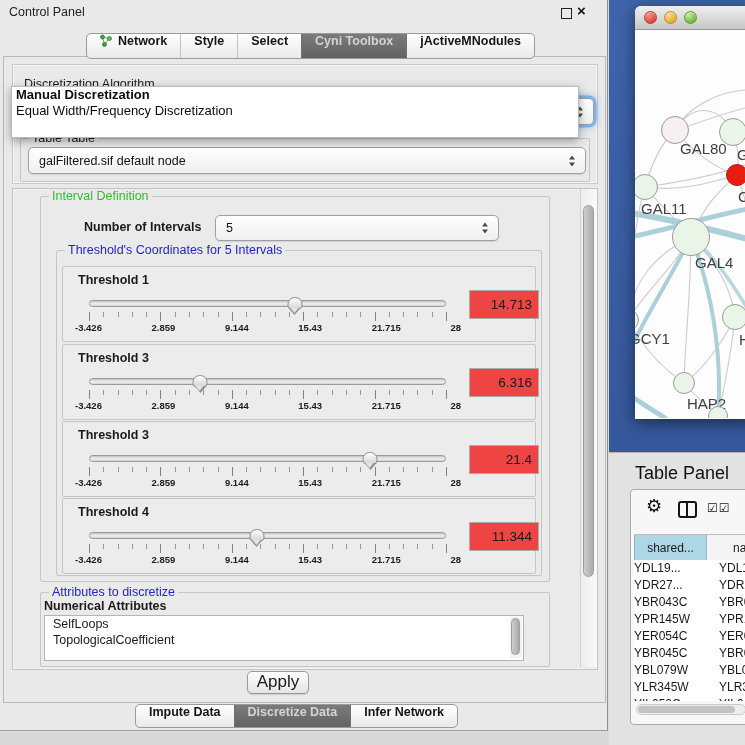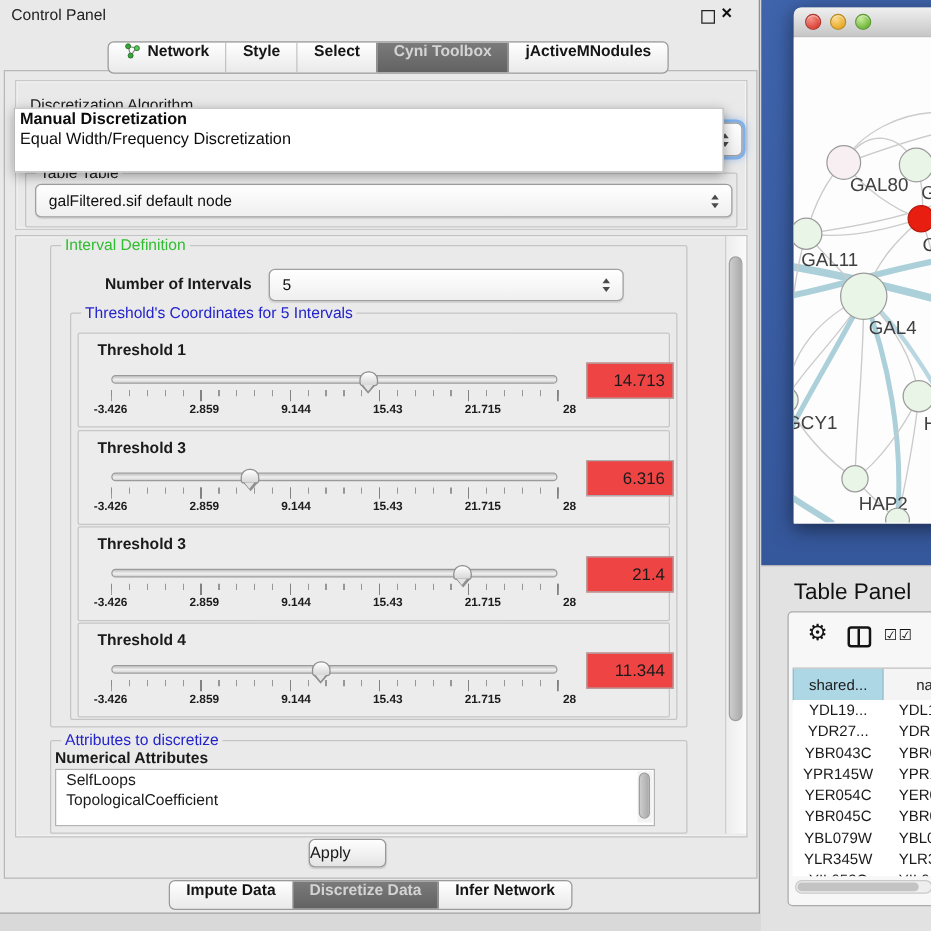--- a/index.html
+++ b/index.html
@@ -88,21 +88,21 @@
   
   .attrs-title{position:absolute;left:44px;top:599px;font-weight:bold;font-size:12.5px;z-index:4}
   .attr-list{position:absolute;left:44px;top:615px;width:478px;height:44px;background:#fff;
              border:1px solid #b3b3b3;overflow:hidden;z-index:4}
   .attr-item{padding-left:8px;line-height:16px;font-size:12.5px;white-space:nowrap}
   .list-vscroll{position:absolute;right:1px;top:1px;width:12px;height:41px;background:#f3f3f3}
   .list-vthumb{position:absolute;left:1px;top:1px;width:9px;height:37px;border-radius:5px;
                background:linear-gradient(90deg,#cdcdcd,#aaaaaa);border:1px solid #9e9e9e;box-sizing:border-box}
 
   .apply-btn{position:absolute;left:247px;top:671px;width:60px;height:21px;border:1px solid #999;border-radius:5px;
-             background:linear-gradient(#fefefe,#e4e4e4);font-size:13px;line-height:20px;z-index:3;
+             background:linear-gradient(#fefefe,#e4e4e4);font-size:17px;text-align:center;line-height:20px;z-index:3;
              box-shadow:0 1px 1px rgba(0,0,0,.12)}
 
   
   .right{position:absolute;left:609px;top:0;width:136px;height:745px;background:#e2e2e2}
   .desktop{position:absolute;left:0;top:0;width:136px;height:452px;background:linear-gradient(180deg,#3f64ac,#35579b)}
   .net-win{position:absolute;left:26px;top:6px;width:122px;height:413px;border-radius:6px 6px 0 0;
            background:#fdfdfd;box-shadow:0 4px 16px rgba(0,0,0,.5)}
   .nw-bar{height:24px;background:linear-gradient(#f0f0f0,#c6c6c6);border-bottom:1px solid #989898;
           border-radius:6px 6px 0 0;display:flex;align-items:center;gap:7px;padding-left:9px;box-sizing:border-box}
   .light{width:13px;height:13px;border-radius:50%;box-sizing:border-box;box-shadow:inset 0 1px 1px rgba(255,255,255,.6)}
@@ -122,21 +122,21 @@
   .tp-cols{position:absolute;left:47px;top:11px;width:15px;height:13px;border:2px solid #141414;border-radius:3px}
   .tp-cols::after{content:"";position:absolute;left:5.5px;top:0;width:2px;height:100%;background:#141414}
   .tp-checks{position:absolute;left:76px;top:11px;font-size:12px;letter-spacing:1px;color:#141414}
   .tp-head{position:absolute;left:3px;top:44px;right:0;height:26px;display:flex;font-size:12px;overflow:hidden;
            border-top:1px solid #bdbdbd;border-bottom:1px solid #bdbdbd}
   .th1{width:73px;background:#aed7e6;border-right:1px solid #8fb6c6;border-left:1px solid #8fb6c6;
        display:flex;align-items:center;justify-content:center;box-sizing:border-box}
   .th2{flex:1;background:#f4f4f4;display:flex;align-items:center;padding-left:26px;white-space:nowrap}
   .tp-rows{position:absolute;left:3px;top:70px;right:0;height:141px;overflow:hidden;background:#fff}
   .t-row{display:flex;height:17px;line-height:17px;font-size:12px}
-  .t-c1{width:73px;text-align:center;white-space:nowrap}
+  .t-c1{width:73px;white-space:nowrap}
   .t-c2{padding-left:12px;white-space:nowrap}
   .tp-hscroll{position:absolute;left:5px;top:214px;width:110px;height:11px;background:#eeeeee;
               border:1px solid #cacaca;border-radius:6px;box-sizing:border-box}
   .tp-hthumb{position:absolute;left:1px;top:1px;width:97px;height:7px;background:#c3c3c3;border-radius:4px}
 
   .bold{font-weight:bold}
 </style>
 </head>
 <body>
 

